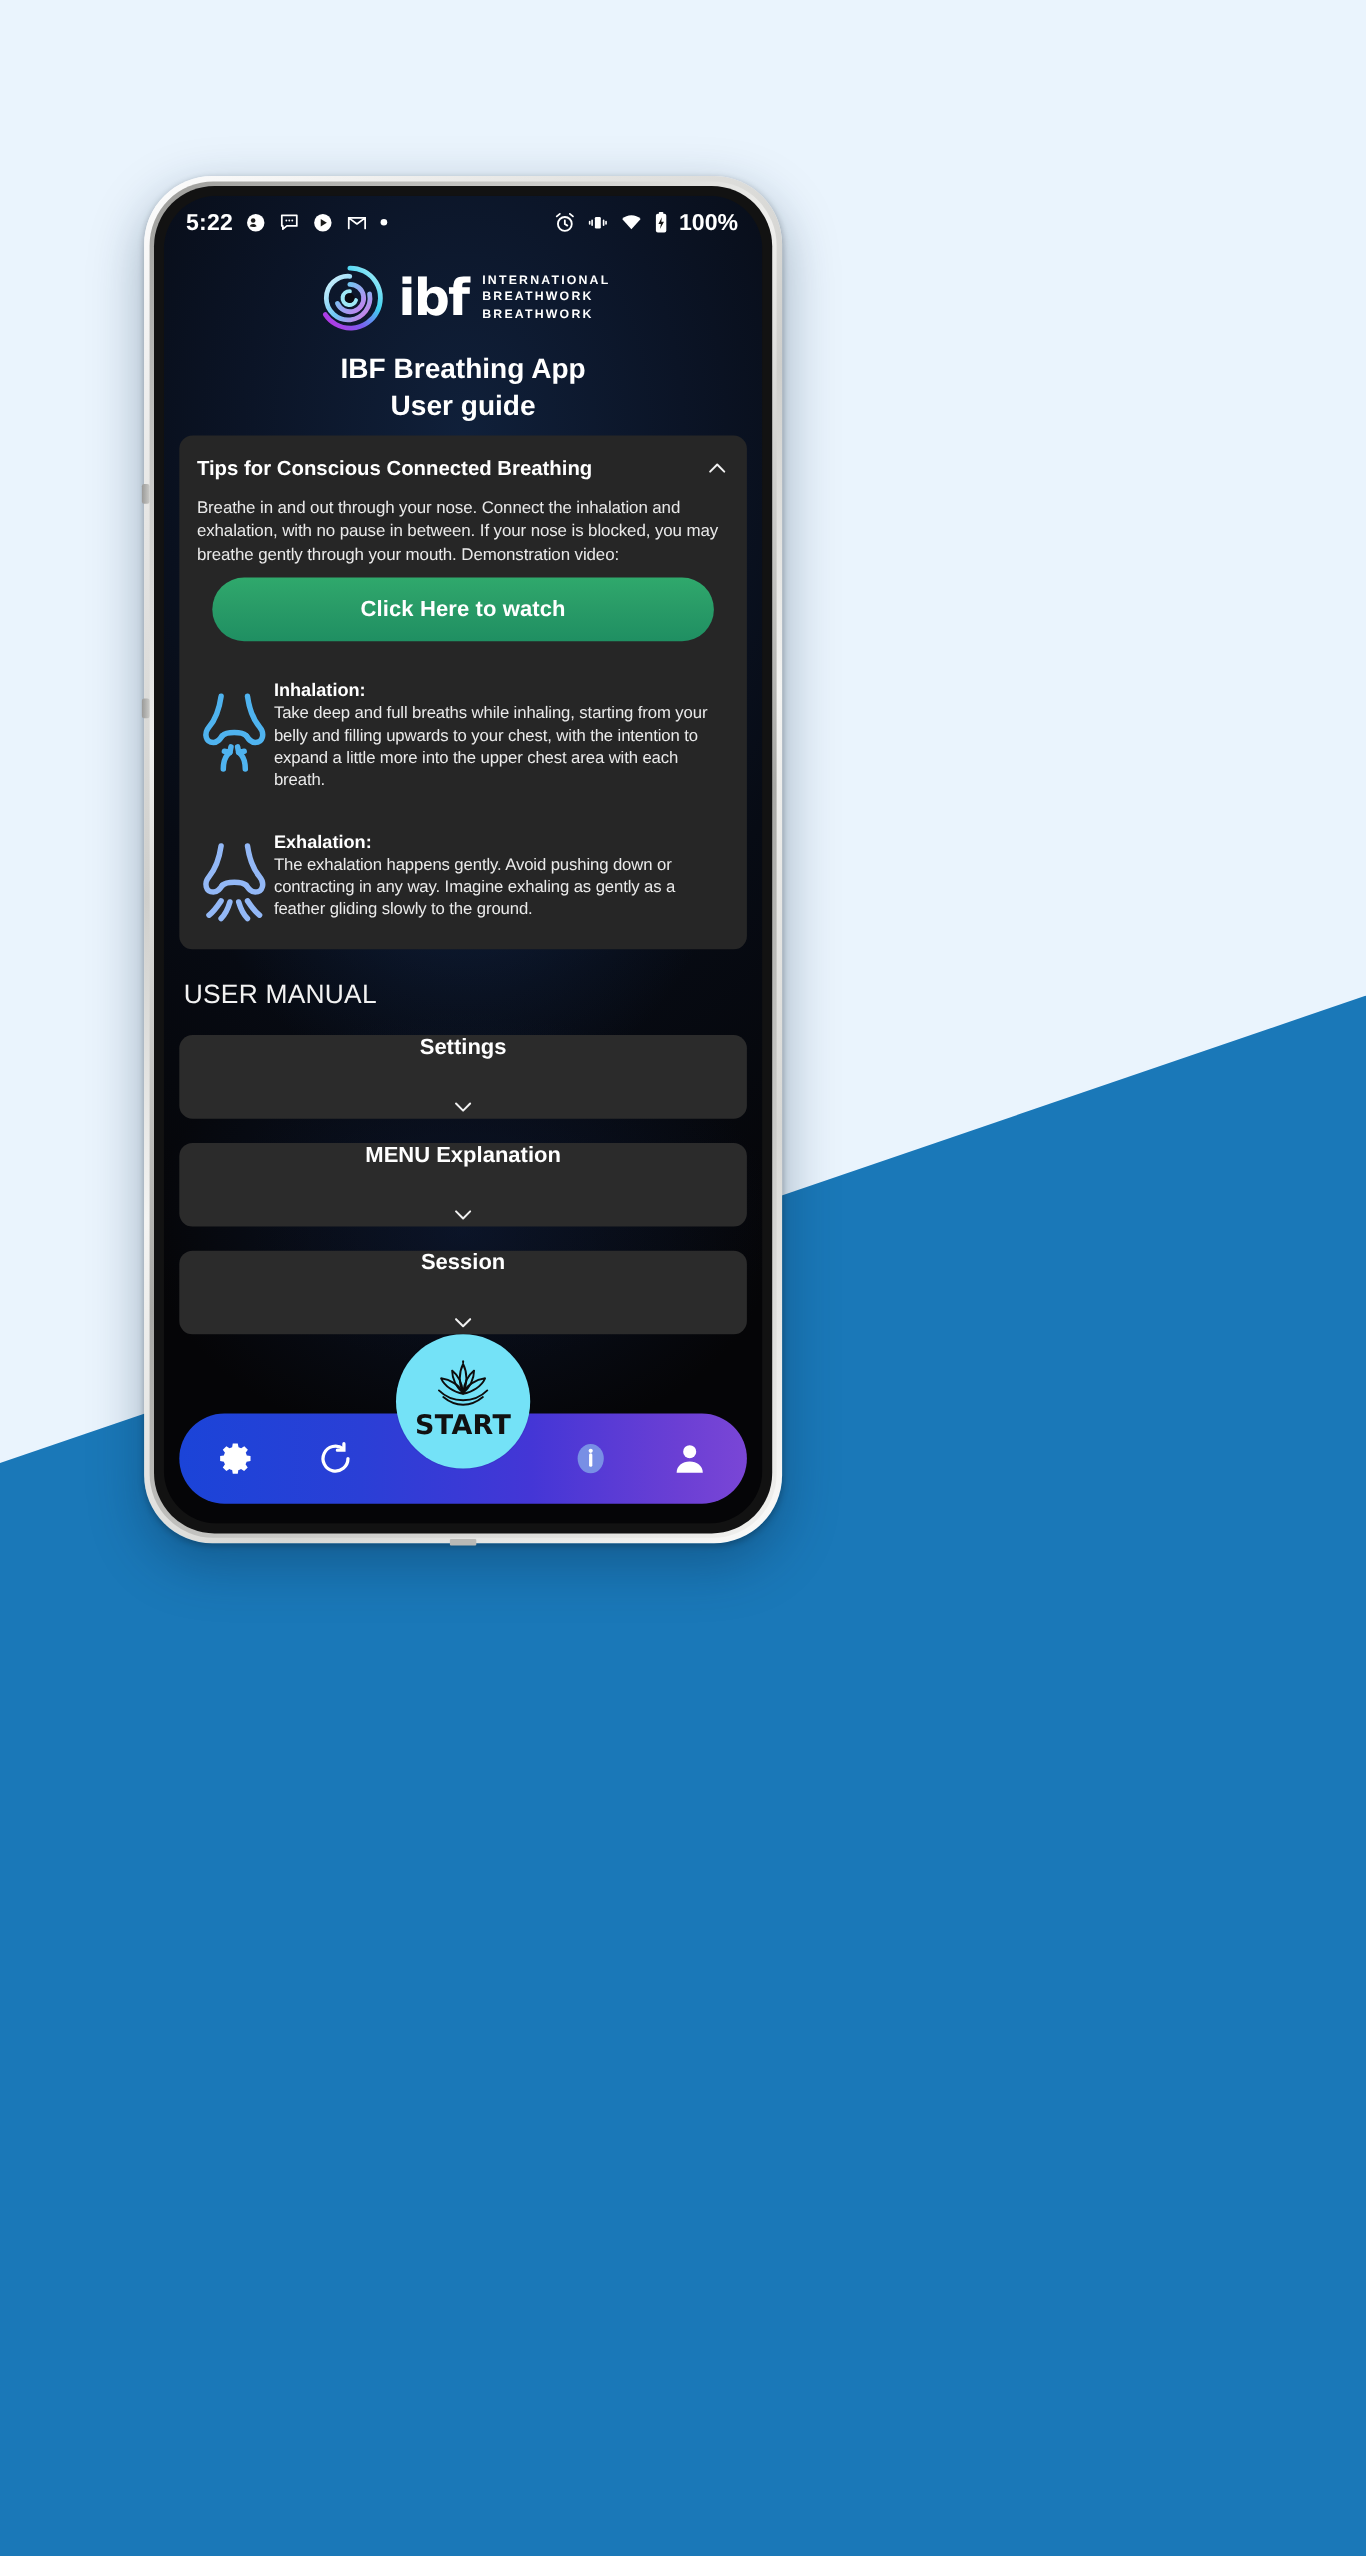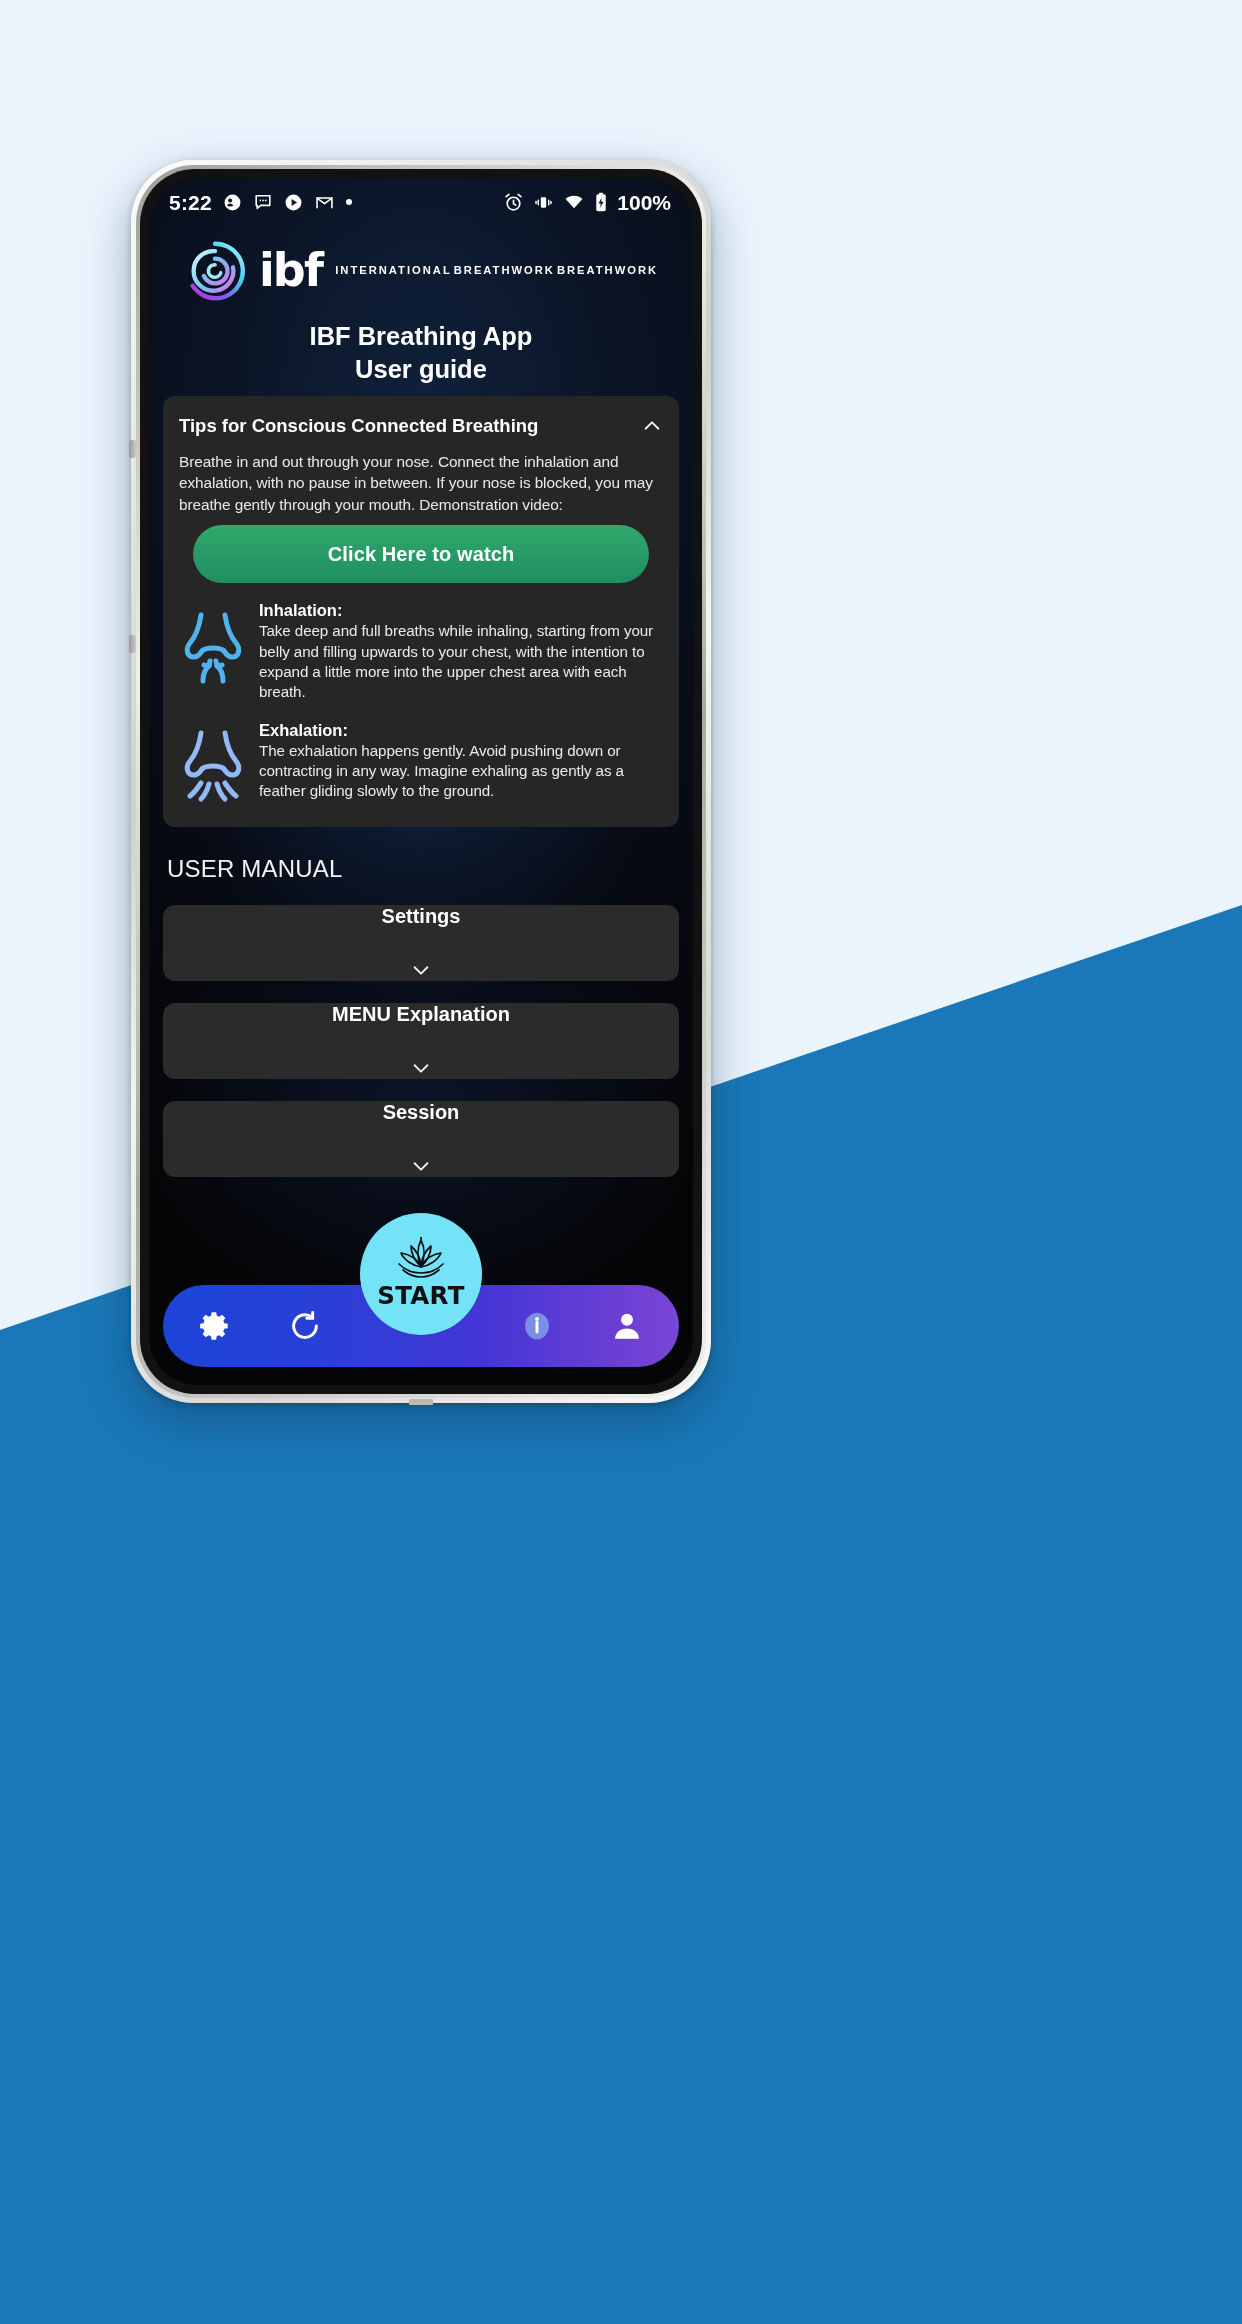--- a/index.html
+++ b/index.html
@@ -70,21 +70,21 @@
   .sb-dot { width:6px; height:6px; border-radius:50%; background:#fff; }
 
   
   .app-header { position:absolute; left:0; top:48px; width:100%; z-index:5; }
   .brand { display:flex; align-items:center; justify-content:center; gap:13px; padding-top:14px; }
   .brand-mark { width:62px; height:62px; flex:0 0 auto; }
   .brand-ibf {
     color:#fff; font-size:46px; font-weight:800; letter-spacing:-1.8px;
     line-height:.82; font-family:"DejaVu Sans", sans-serif;
   }
-  .brand-lines { display:flex; flex-direction:row; gap:2px; }
+  .brand-lines { display:flex; flex-direction:column; gap:2px; }
   .brand-line {
     color:#fff; font-size:11.2px; font-weight:700; letter-spacing:2.0px; line-height:1.18;
   }
   .app-title { text-align:center; margin-top:18px; }
   .app-title div {
     color:#fff; font-size:25.5px; font-weight:700; line-height:1.28;
   }
 
   
   .content { position:absolute; left:0; top:218px; right:0; bottom:0; padding:0 14px; z-index:4; }
@@ -104,21 +104,21 @@
   }
 
   .watch-btn {
     display:block; width:calc(100% - 28px); margin:10px auto 0 auto;
     background:linear-gradient(180deg,#2fa96c 0%,#2a9d68 40%,#1f8f62 100%);
     border:none; border-radius:34px; height:58px;
     color:#fff; font-size:20px; font-weight:700; letter-spacing:.1px;
     font-family:"Liberation Sans", sans-serif; cursor:pointer;
   }
 
-  .breath-row { display:flex; gap:10px; margin-top:18px; align-items:flex-start; }
+  .breath-row { display:flex; gap:0; margin-top:36px; align-items:flex-start; }
   .breath-ico { width:70px; height:82px; flex:0 0 auto; margin-top:2px; }
   .breath-txt { flex:1 1 auto; }
   .breath-title { color:#fff; font-size:16.5px; font-weight:700; margin-bottom:1px; }
   .breath-body { color:#eaeaea; font-size:15.2px; line-height:1.34; letter-spacing:-.1px; }
 
   .section-label {
     color:#f2f2f2; font-size:24px; font-weight:400; letter-spacing:.2px;
     margin:28px 0 0 4px;
   }
 

